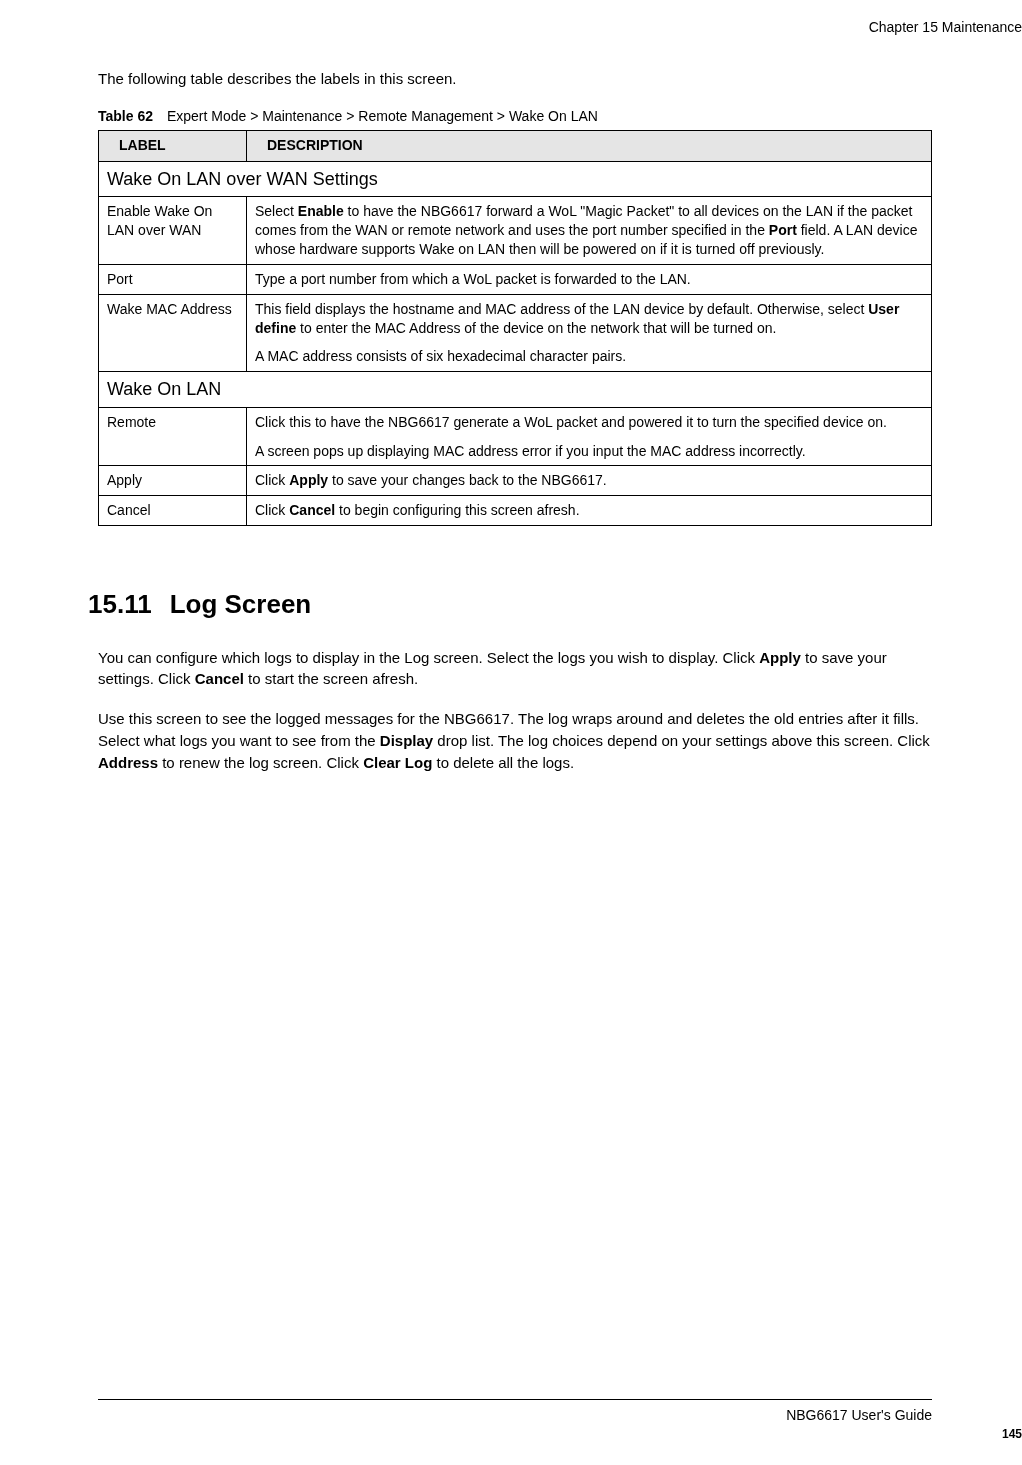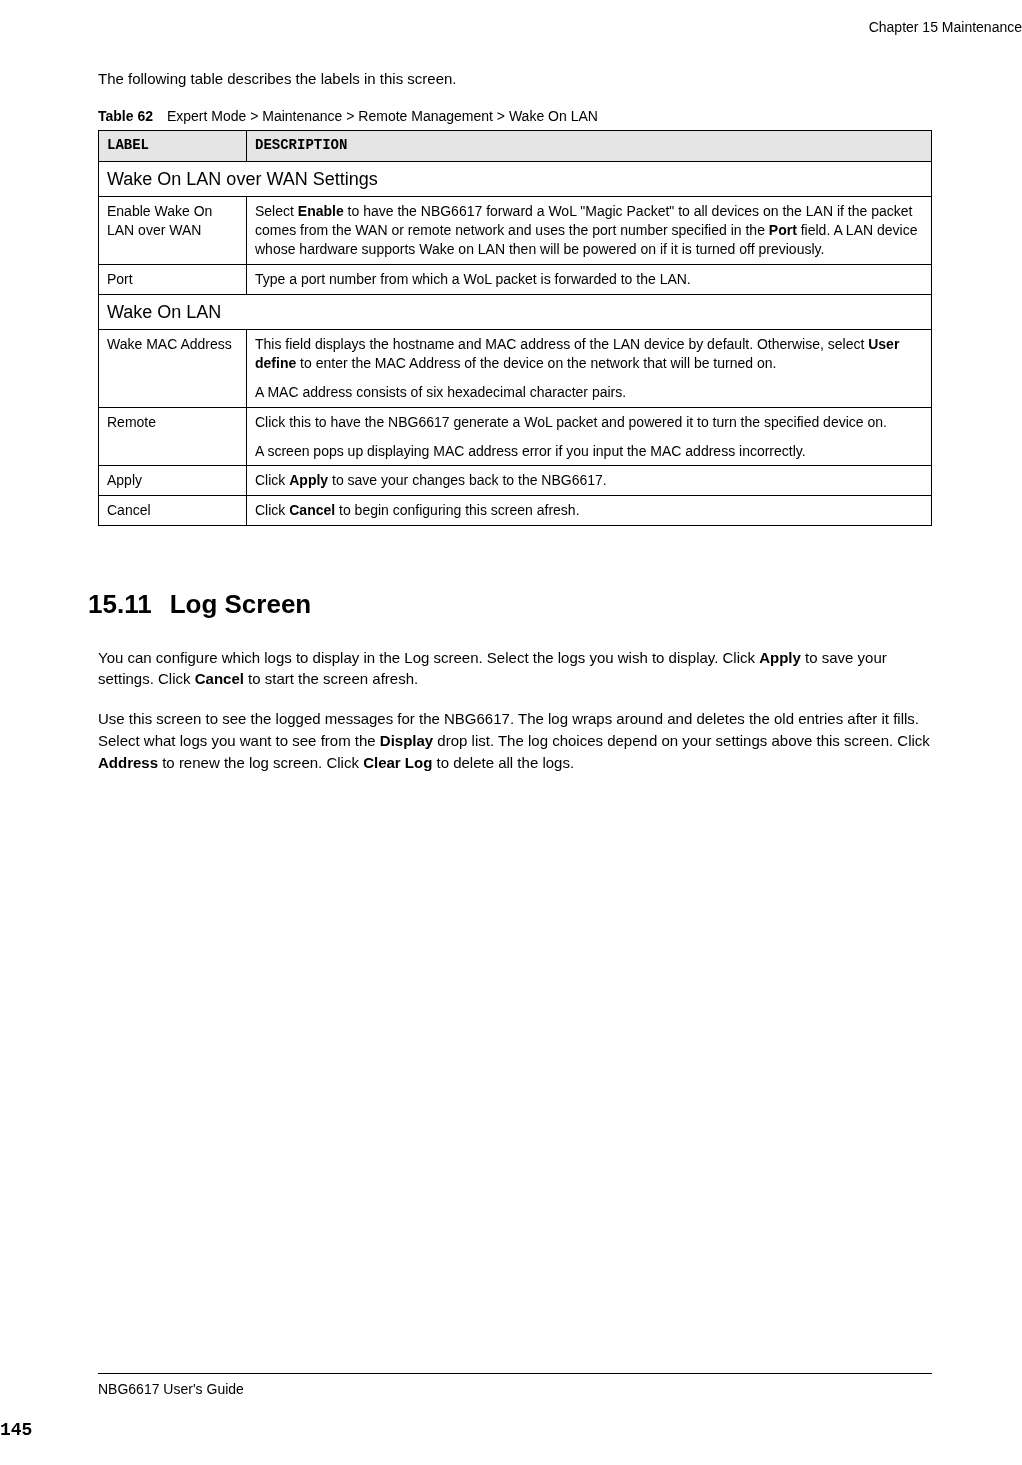--- a/index.html
+++ b/index.html
@@ -41,23 +41,22 @@
     }
     table {
       width: 100%;
       border-collapse: collapse;
       font-size: 14px;
     }
     th {
       background: #e5e5e5;
       text-align: left;
       font-weight: bold;
-      padding: 5px 8px;
+      padding: 5px 20px;
       border: 1px solid #000;
-      font-family: Liberation Mono, monospace;
     }
     td {
       border: 1px solid #000;
       padding: 5px 8px;
       vertical-align: top;
       line-height: 1.35;
     }
     .label-col {
       width: 148px;
     }
@@ -78,33 +77,33 @@
     }
     .body-para {
       margin-bottom: 18px;
       line-height: 1.45;
     }
     .page-footer {
       position: absolute;
       bottom: 22px;
       left: 0;
       right: 0;
-      text-align: left;
+      text-align: right;
       font-size: 14px;
     }
     .page-footer .guide-text {
       border-top: 1px solid #000;
       margin: 0 90px 0 98px;
       padding-top: 6px;
     }
     .page-footer .page-num {
       font-weight: bold;
-      font-size: 18px;
-      font-family: Liberation Mono, monospace;
-      margin-top: 18px;
+      font-size: 12px;
+      font-family: Liberation Sans, sans-serif;
+      margin-top: 1px;
     }
     .multi-para p {
       margin-bottom: 10px;
     }
     .multi-para p:last-child {
       margin-bottom: 0;
     }
   </style>
 </head>
 <body>
@@ -134,28 +133,28 @@
         </tr>
         <tr>
           <td class="label-col">Enable Wake On LAN over WAN</td>
           <td>Select <b>Enable</b> to have the NBG6617 forward a WoL "Magic Packet" to all devices on the LAN if the packet comes from the WAN or remote network and uses the port number specified in the <b>Port</b> field. A LAN device whose hardware supports Wake on LAN then will be powered on if it is turned off previously.</td>
         </tr>
         <tr>
           <td class="label-col">Port</td>
           <td>Type a port number from which a WoL packet is forwarded to the LAN.</td>
         </tr>
         <tr>
-          <td colspan="2" class="section-header">Wake On LAN</td>
-        </tr>
-        <tr>
           <td class="label-col">Wake MAC Address</td>
           <td class="multi-para">
             <p>This field displays the hostname and MAC address of the LAN device by default. Otherwise, select <b>User define</b> to enter the MAC Address of the device on the network that will be turned on.</p>
             <p>A MAC address consists of six hexadecimal character pairs.</p>
           </td>
+        </tr>
+        <tr>
+          <td colspan="2" class="section-header">Wake On LAN</td>
         </tr>
         <tr>
           <td class="label-col">Remote</td>
           <td class="multi-para">
             <p>Click this to have the NBG6617 generate a WoL packet and powered it to turn the specified device on.</p>
             <p>A screen pops up displaying MAC address error if you input the MAC address incorrectly.</p>
           </td>
         </tr>
         <tr>
           <td class="label-col">Apply</td>

